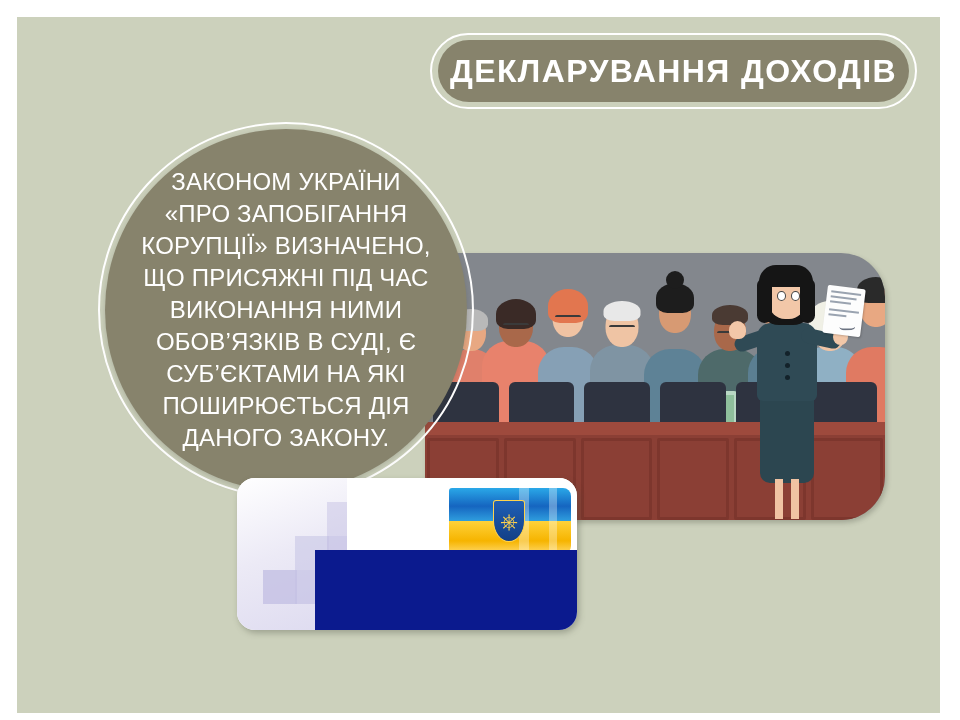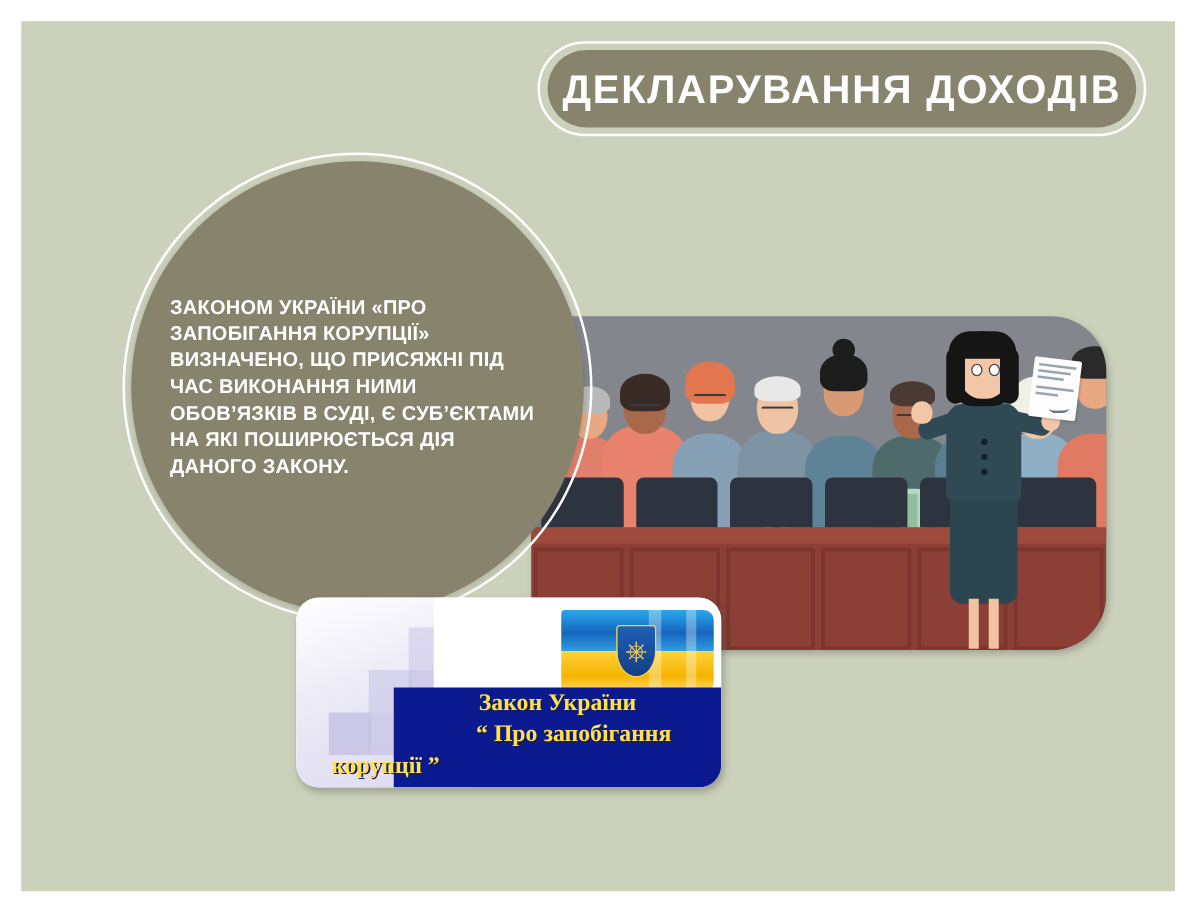--- a/index.html
+++ b/index.html
@@ -68,22 +68,22 @@
   .lw-sig{position:absolute;left:16px;bottom:5px;width:16px;height:7px;
      border-bottom:2px solid #6b7280;border-radius:0 0 40% 40%;transform:rotate(-8deg);}
 
   
   .circle-wrap{position:absolute;left:98px;top:122px;width:376px;height:376px;}
   .circle-ring{position:absolute;left:0;top:0;width:100%;height:100%;
      border:2px solid #ffffff;border-radius:50%;box-sizing:border-box;}
   .circle{position:absolute;left:7px;top:7px;width:362px;height:362px;border-radius:50%;
      background:#87836c;display:flex;align-items:center;justify-content:center;
      box-shadow:0 2px 6px rgba(70,72,60,.25);}
-  .circle-text{color:#ffffff;font-size:16px;font-weight:700;line-height:1.33;
-     width:300px;letter-spacing:.2px;
+  .circle-text{color:#ffffff;font-size:24px;font-weight:400;line-height:1.33;
+     text-align:center;width:300px;letter-spacing:.2px;
      font-family:"Liberation Sans",sans-serif;}
 
   
   .banner{position:absolute;left:237px;top:478px;width:340px;height:152px;
      border-radius:18px;overflow:hidden;background:#ffffff;
      box-shadow:2px 3px 6px rgba(70,75,60,.35);}
   .bn-left{position:absolute;left:0;top:0;width:140px;height:100%;
      background:linear-gradient(160deg,#ffffff 0%,#eceaf6 45%,#dcd9ef 100%);}
   .sq{position:absolute;background:#c5c2e4;opacity:.85;}
   .bn-white{position:absolute;left:110px;top:0;width:230px;height:78px;background:#ffffff;}
@@ -264,20 +264,15 @@
       <div class="flag-blue"></div>
       <div class="flag-yel"></div>
       <div class="flag-wave" style="left:70px;top:2px;width:10px;height:66px;"></div>
       <div class="flag-wave" style="left:100px;top:2px;width:8px;height:66px;"></div>
       <div class="emblem">
         <span class="trident">⎈</span>
       </div>
     </div>
 
     <div class="bn-navy"></div>
-    <div class="bn-text">
-      <span class="bn-l1">Закон України</span>
-      <span class="bn-l2">“ Про  запобігання</span>
-      <span class="bn-l3">корупції ”</span>
-    </div>
   </div>
 
 </div>
 
 </body></html>

